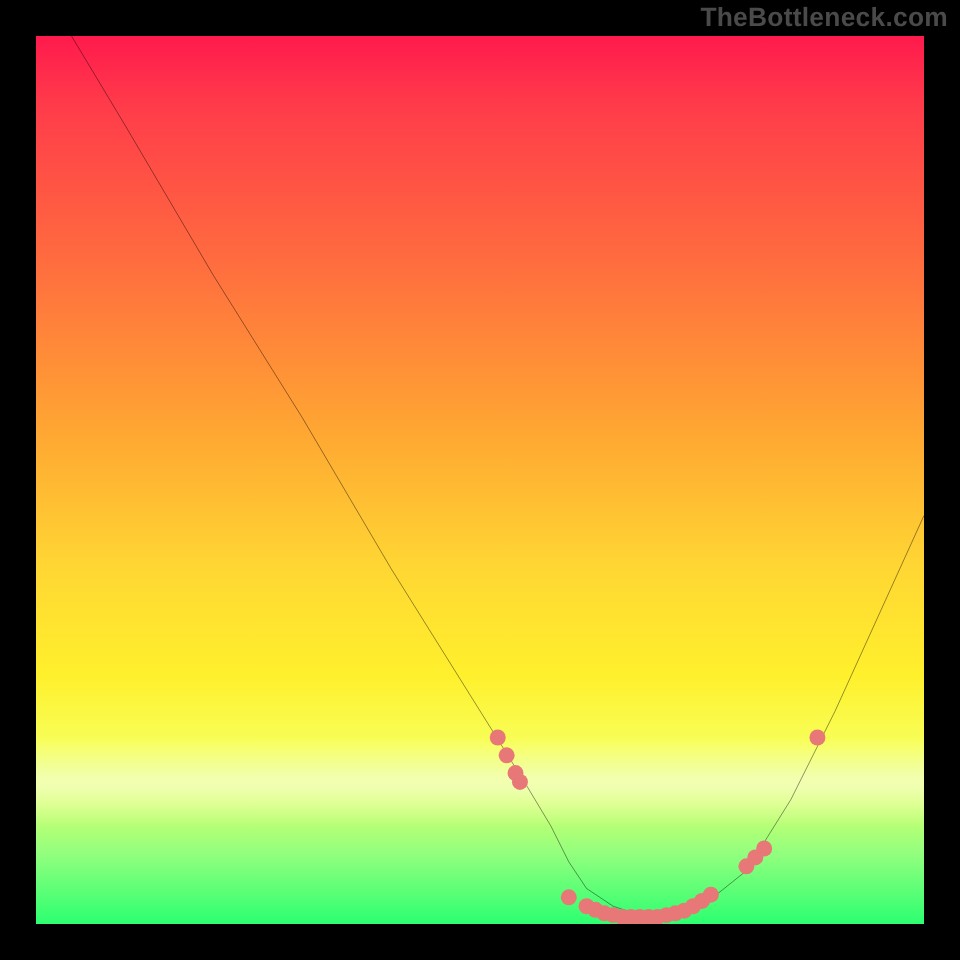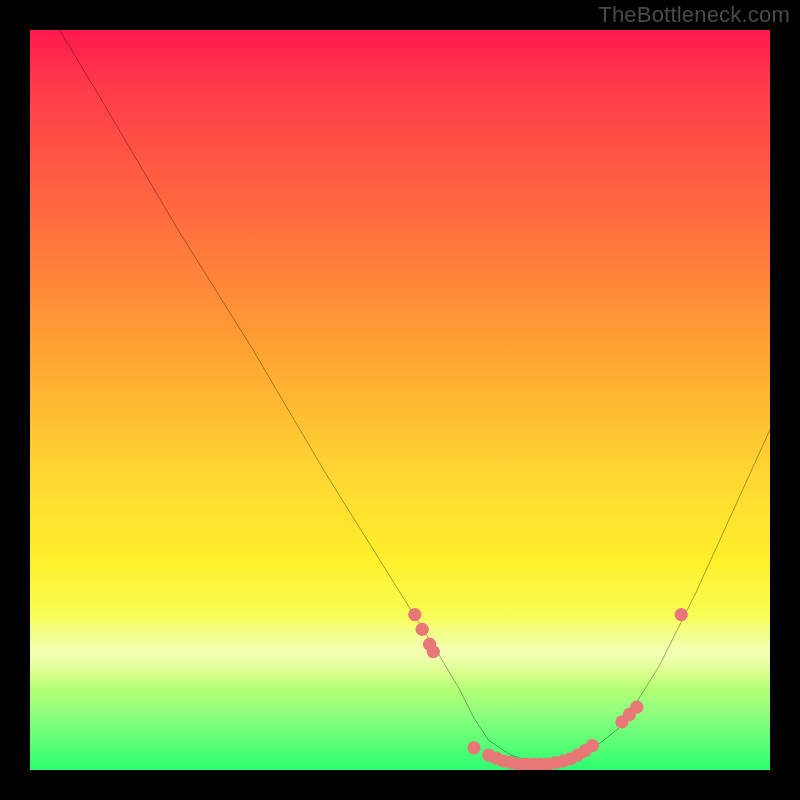--- a/index.html
+++ b/index.html
@@ -15,21 +15,21 @@
     width: 800px;
     height: 800px;
     background: #000;
   }
   .watermark {
     position: absolute;
     top: 2px;
     right: 10px;
     color: #4a4a4a;
     font-size: 22px;
-    font-weight: normal;
+    font-weight: bold;
     letter-spacing: 0.2px;
     z-index: 5;
   }
   .plot-area {
     position: absolute;
     left: 30px;
     top: 30px;
     width: 740px;
     height: 740px;
     background: linear-gradient(to bottom,

